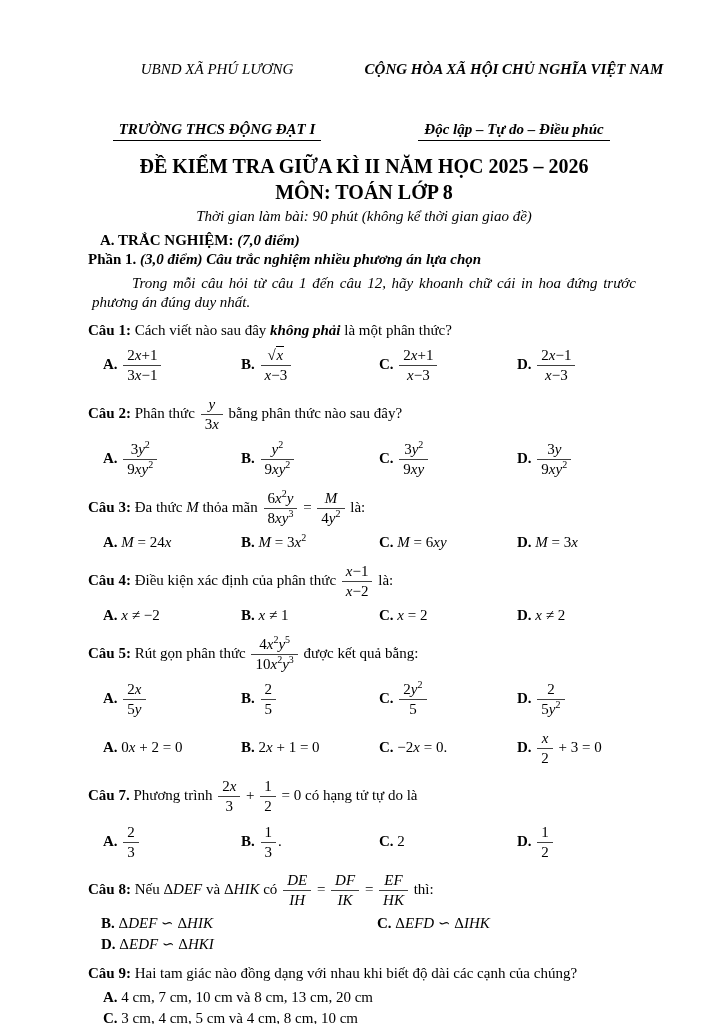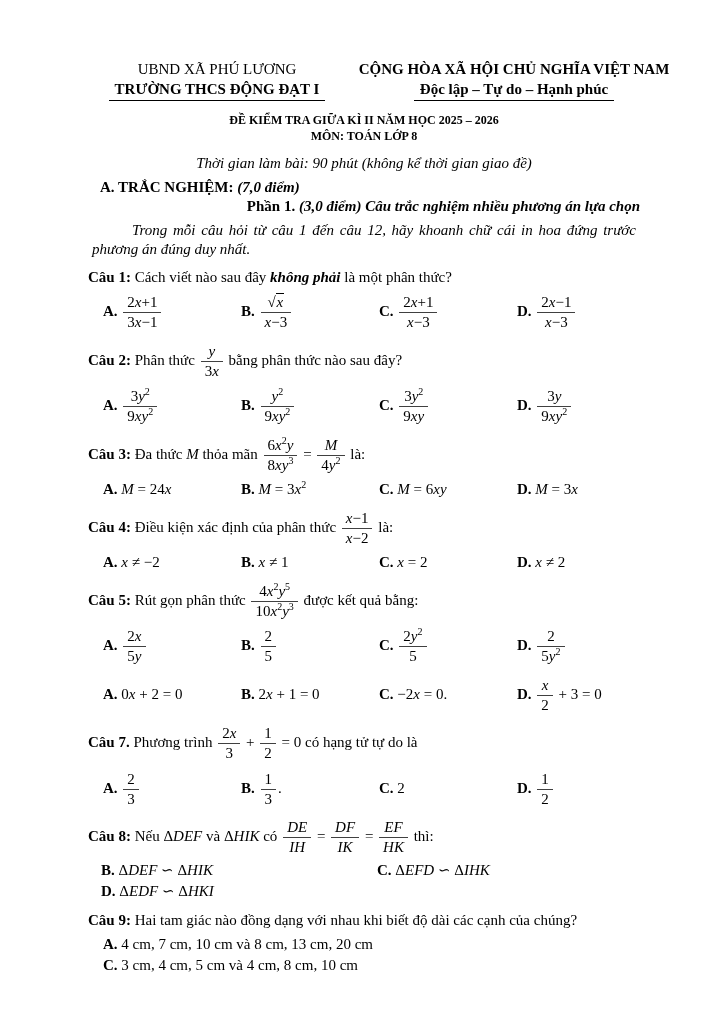--- a/index.html
+++ b/index.html
@@ -9,33 +9,33 @@
     box-sizing:border-box;
     padding:60px 85px 10px 88px;
     background:#fff;color:#000;
     font-family:"Liberation Serif","DejaVu Serif",serif;
     font-size:15px;line-height:1.3;
     overflow:hidden;
   }
   b,.b{font-weight:bold;}
   i{font-style:italic;}
   
-  .hdr{display:flex;align-items:flex-start;}
+  .hdr{display:flex;align-items:flex-start;font-style:italic;}
   .hdr .hl{width:258px;text-align:center;}
   .hdr .hr{flex:1;text-align:center;margin-right:-42px;}
   .hdr .line2{font-weight:bold;}
-  .u{display:inline-block;border-bottom:1px solid #000;padding:0 6px 1px 6px;}
+  .u{display:inline-block;border-bottom:1px solid #000;padding:0 6px 1px 6px;margin-top:40px;}
   
-  .title{text-align:center;margin-top:12px;font-weight:bold;font-size:12px;}
+  .title{text-align:center;margin-top:12px;font-weight:bold;font-size:20px;}
   .title .tl{display:block;}
-  .time{text-align:center;font-style:italic;margin-top:10px;}
+  .time{text-align:center;font-style:italic;margin-top:2px;}
   
   .secA{margin-top:4px;font-weight:bold;margin-left:12px;}
   .secA .pts{font-style:italic;}
-  .part1{font-weight:bold;text-align:right;}
+  .part1{font-weight:bold;}
   .part1 .rest{font-style:italic;}
   .instr{font-style:italic;text-align:justify;text-indent:40px;margin:4px;}
   
   .q{margin-top:8px;}
   .stem{text-align:justify;}
   .ql{font-weight:bold;}
   .ol{font-weight:bold;}
   .opts{margin-top:5px;}
   .opts.row{display:flex;align-items:center;margin-bottom:4px;}
   .opts.row .opt{flex:1;padding-left:15px;box-sizing:border-box;}
@@ -56,21 +56,21 @@
 
 <div class="page">
 
   <div class="hdr">
     <div class="hl">
       <div>UBND XÃ PHÚ LƯƠNG</div>
       <div class="line2"><span class="u">TRƯỜNG THCS ĐỘNG ĐẠT I</span></div>
     </div>
     <div class="hr">
       <div class="b">CỘNG HÒA XÃ HỘI CHỦ NGHĨA VIỆT NAM</div>
-      <div class="line2"><span class="u">Độc lập – Tự do – Hạnh phúc</span></div>
+      <div class="line2"><span class="u">Độc lập – Tự do – Điều phúc</span></div>
     </div>
   </div>
 
   <div class="title">
     <span class="tl">ĐỀ KIỂM TRA GIỮA KÌ II NĂM HỌC 2025 – 2026</span>
     <span class="tl">MÔN: TOÁN  LỚP 8</span>
   </div>
   <div class="time">Thời gian làm bài: 90 phút (không kể thời gian giao đề)</div>
 
   <div class="secA"><span>A. TRẮC NGHIỆM: </span><span class="pts">(7,0 điểm)</span></div>

